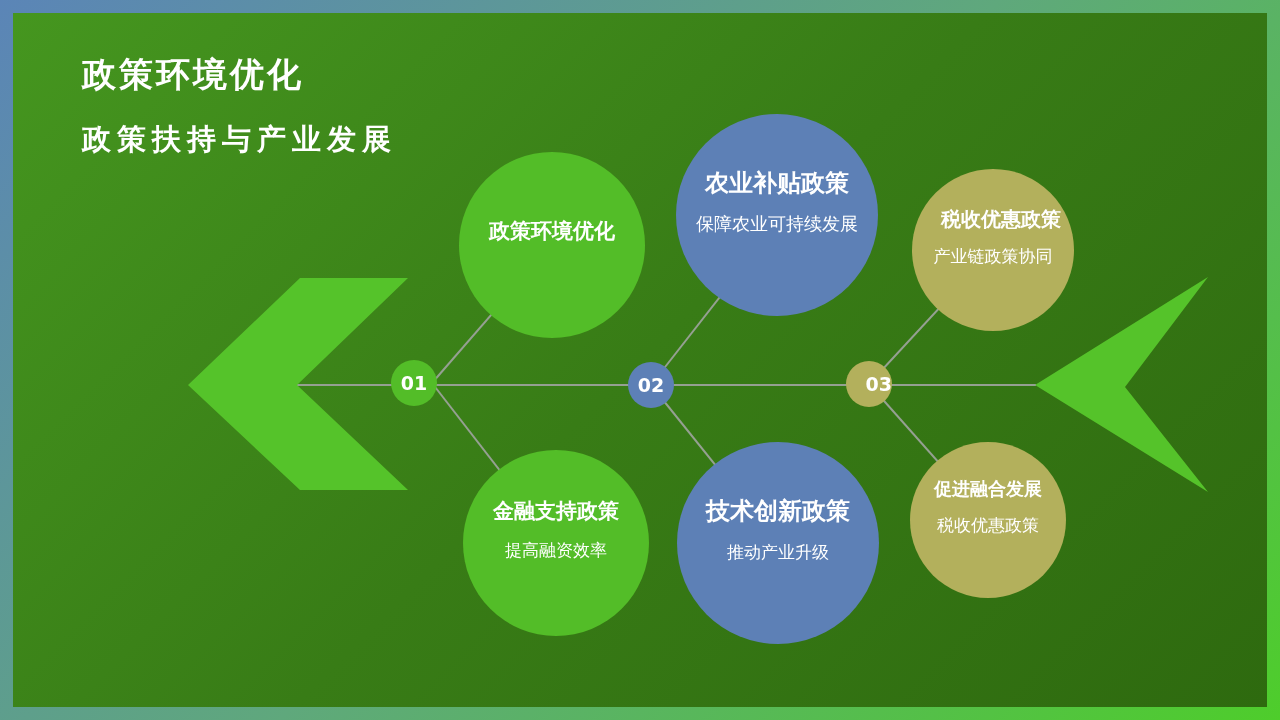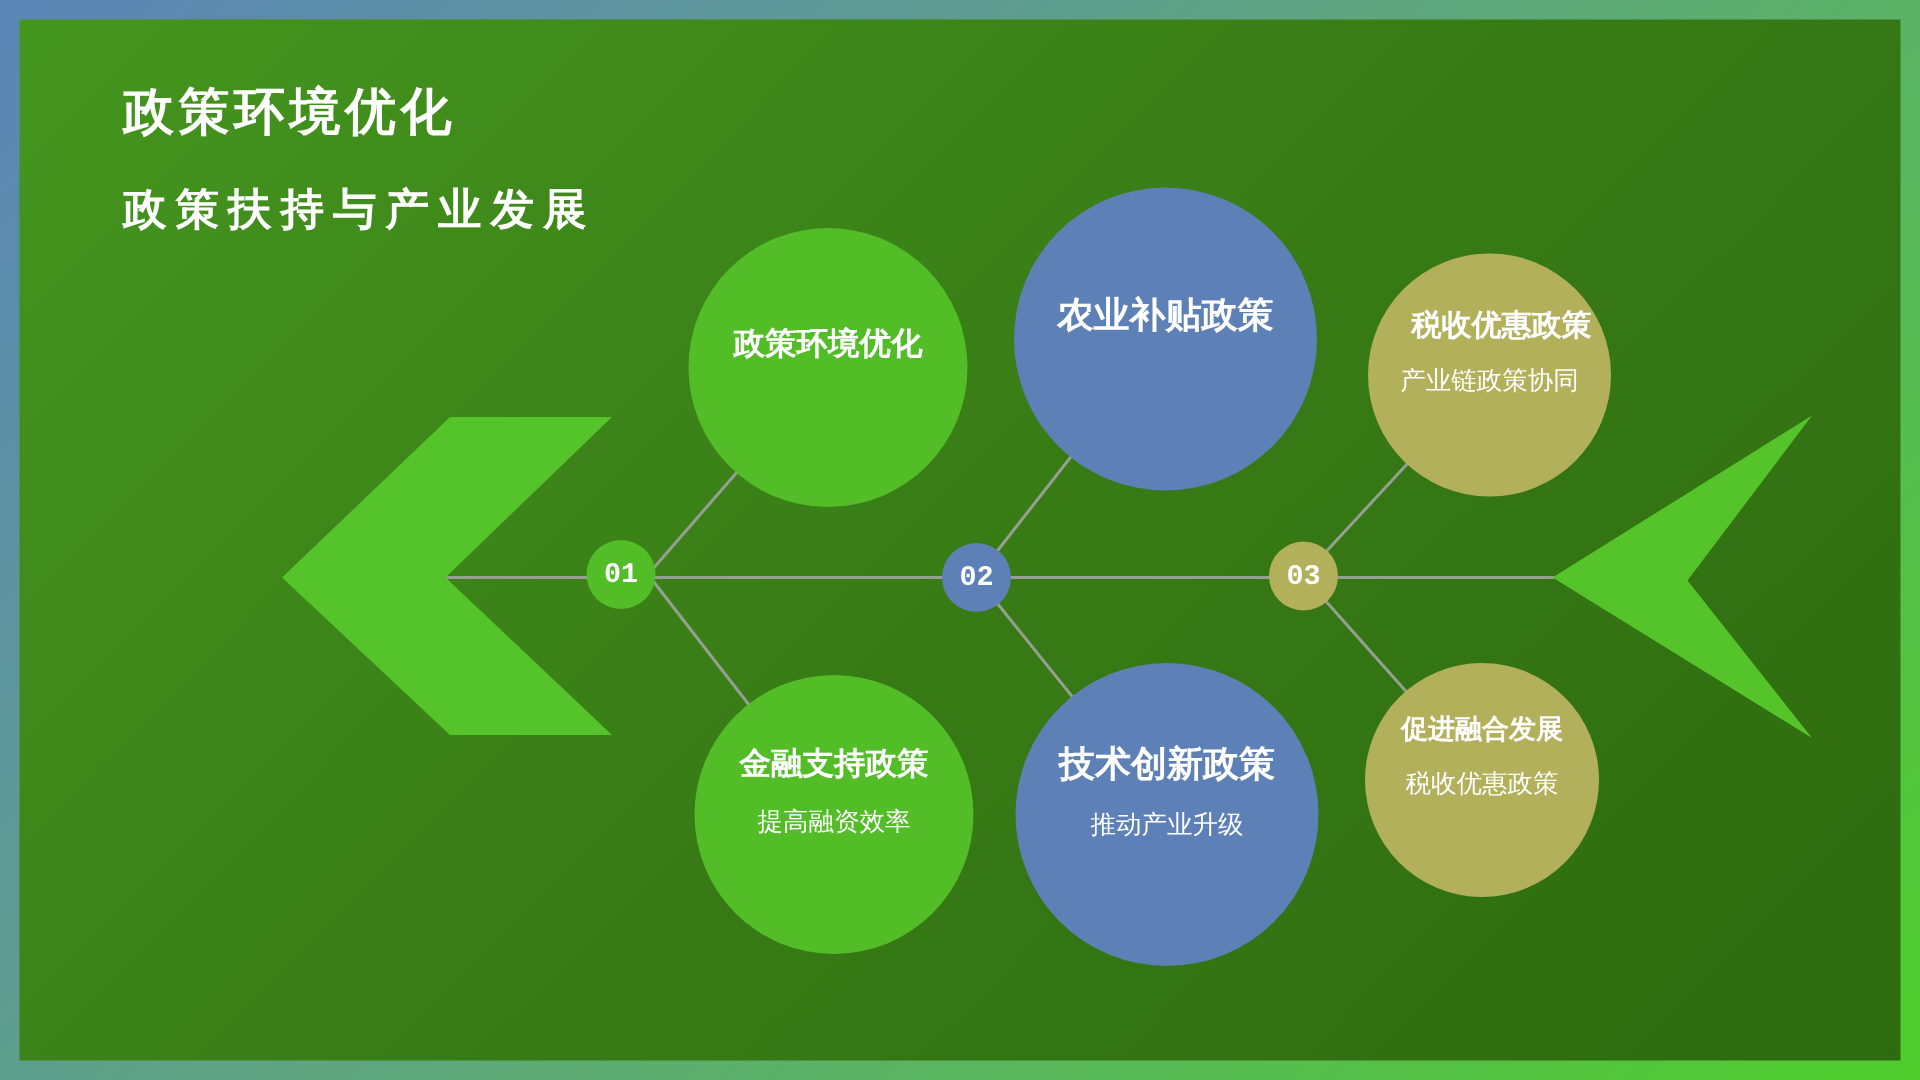--- a/index.html
+++ b/index.html
@@ -4,21 +4,20 @@
 <style>
   * { margin: 0; padding: 0; box-sizing: border-box; }
   html, body { width: 1280px; height: 720px; overflow: hidden; }
   body { font-family: "DejaVu Sans", "Liberation Sans", sans-serif; }
 
   .frame {
     position: relative;
     width: 1280px;
     height: 720px;
     background: linear-gradient(135deg, #5b85b7 0%, #5fa87c 50%, #4ecd2b 100%);
-    font-family: Liberation Mono, monospace;
   }
   .slide {
     position: absolute;
     left: 13px; top: 13px; right: 13px; bottom: 13px;
     background: linear-gradient(135deg, #45961f 0%, #387c16 50%, #2e6a0f 100%);
   }
 
   .page-title {
     position: absolute;
     left: 82px; top: 52px;
@@ -58,21 +57,21 @@
     z-index: 2;
     padding-bottom: 26px;
   }
   .bubble .b-title { font-weight: bold; line-height: 1.3; }
   .bubble .b-sub   { margin-top: 13px; line-height: 1.35; }
 
   .c1 { left: 459px; top: 152px; width: 186px; height: 186px; }
   .c1 .b-title { font-size: 21px; }
   .c1 .b-sub   { font-size: 17px; width: 134px; }
 
-  .c2 { left: 676px; top: 125px; width: 202px; height: 202px; text-align: right; }
+  .c2 { left: 676px; top: 114px; width: 202px; height: 202px; text-align: right; }
   .c2 .b-title { font-size: 24px; }
   .c2 .b-sub   { font-size: 18px; }
 
   .c3 { left: 912px; top: 169px; width: 162px; height: 162px; }
   .c3 .b-title { font-size: 20px; margin-left: 16px; }
   .c3 .b-sub   { font-size: 17px; }
 
   .c4 { left: 463px; top: 450px; width: 186px; height: 186px; }
   .c4 .b-title { font-size: 21px; }
   .c4 .b-sub   { font-size: 17px; }
@@ -92,21 +91,21 @@
     display: flex;
     align-items: center;
     justify-content: center;
     color: #ffffff;
     font-weight: bold;
     font-size: 19px;
     z-index: 2;
   }
   .n1 { left: 391px; top: 360px; }
   .n2 { left: 628px; top: 362px; }
-  .n3 { left: 846px; top: 361px; }
+  .n3 { left: 846px; top: 361px; justify-content: flex-end; }
 </style>
 </head>
 <body>
 
 <div class="frame">
   <div class="slide"></div>
 
   <div class="page-title">政策环境优化</div>
   <div class="page-subtitle">政策扶持与产业发展</div>
 
@@ -121,20 +120,21 @@
     <polygon points="188,385 300,278 408,278 297,385 408,490 300,490" style="fill: rgb(85, 195, 42);"></polygon>
     <polygon points="1035,385 1208,277 1125,387 1208,492" style="fill: rgb(85, 195, 42);"></polygon>
   </svg>
 
   <div class="bubble c1" style="background-color: rgb(83, 189, 40);">
     <div class="b-title">政策环境优化</div>
   </div>
 
   <div class="bubble c2" style="background-color: rgb(93, 128, 182);">
     <div class="b-title">农业补贴政策</div>
+    <div class="b-sub">保障农业可持续发展</div>
   </div>
 
   <div class="bubble c3" style="background-color: rgb(179, 176, 92);">
     <div class="b-title">税收优惠政策</div>
     <div class="b-sub">产业链政策协同</div>
   </div>
 
   <div class="bubble c4" style="background-color: rgb(83, 189, 40);">
     <div class="b-title">金融支持政策</div>
     <div class="b-sub">提高融资效率</div>

